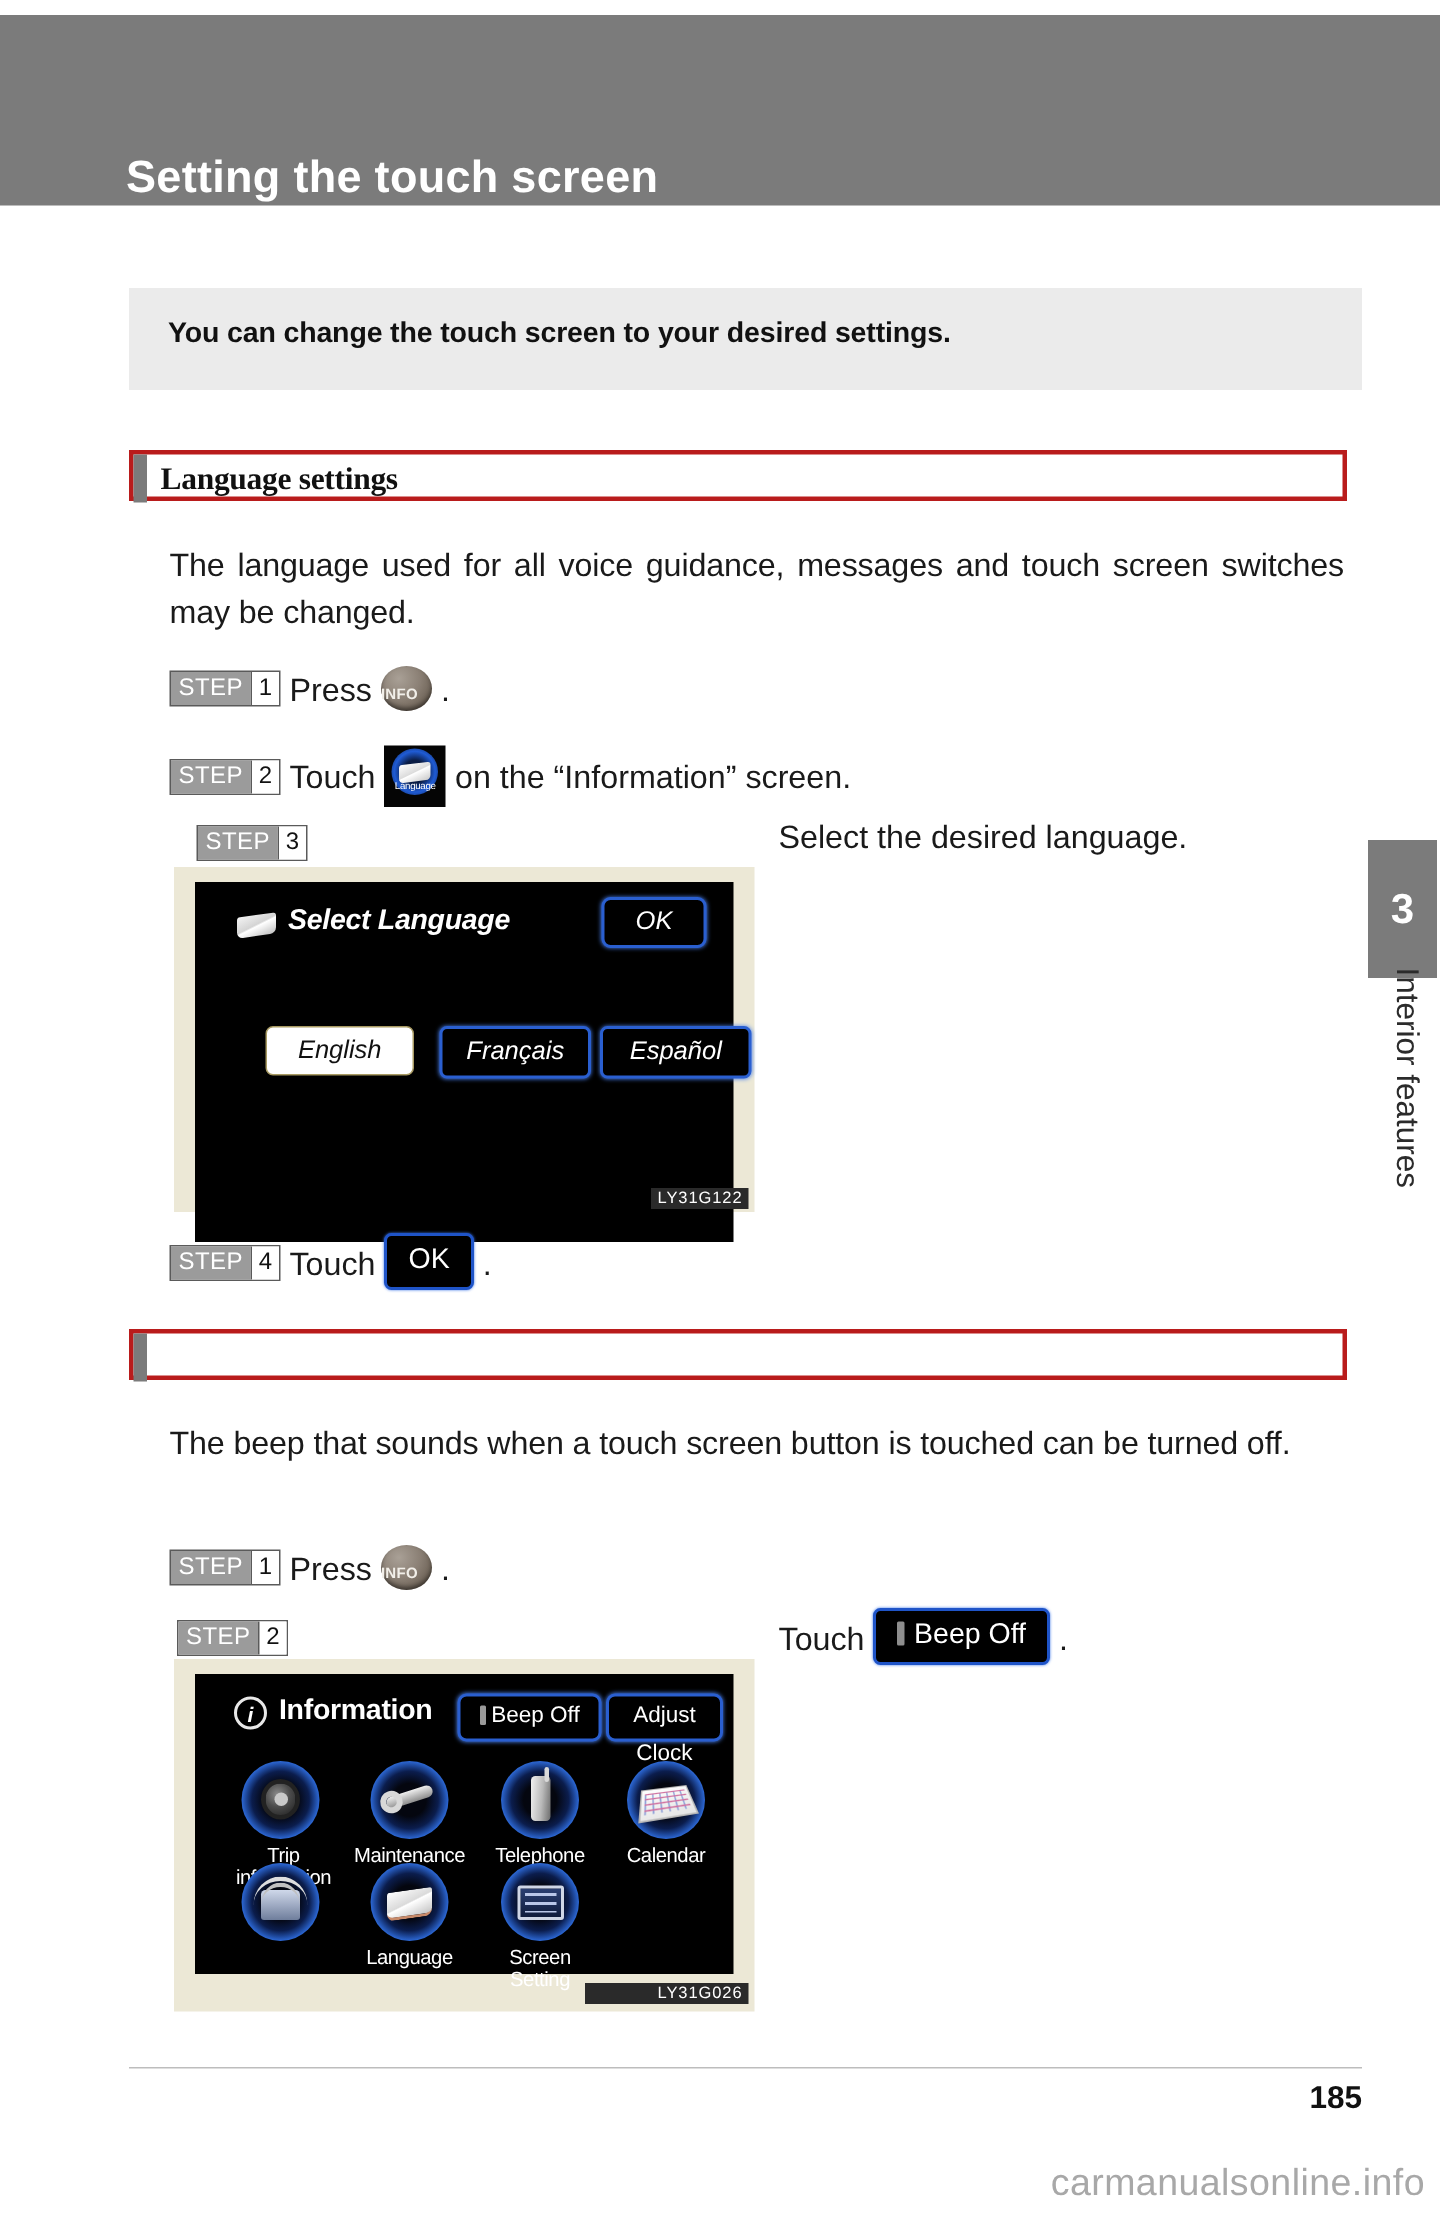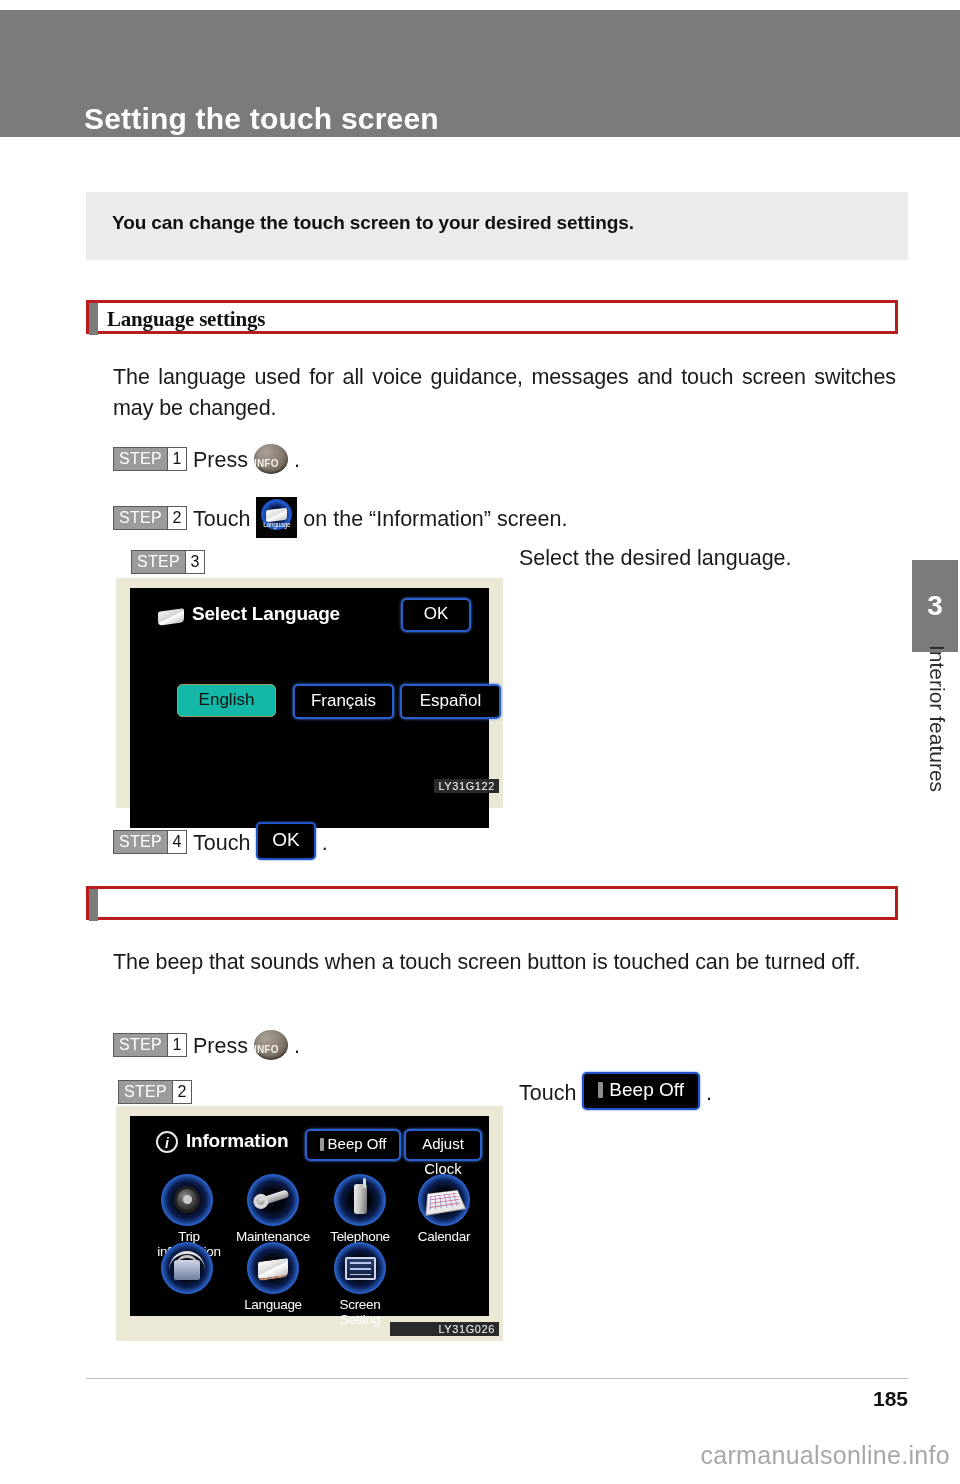--- a/index.html
+++ b/index.html
@@ -314,21 +314,21 @@
   }
   .lang-opt {
     position: absolute;
     height: 31px;
     line-height: 29px;
     text-align: center;
     font-size: 17px;
     border-radius: 5px;
   }
   .lang-opt.sel {
-    background: #14b8a6;
+    background: #ffffff;
     border: 1px solid #a89a62;
     color: #111111;
   }
   .lang-opt.unsel {
     background: #000000;
     border: 2px solid #2a5fd0;
     color: #ffffff;
     box-shadow: 0 0 3px #4a80ee;
     margin-left: 10px;
   }
@@ -545,30 +545,30 @@
   </span>
   <span class="word">on the “Information” screen.</span>
 </div>
 
 <div class="step-line" style="left:118px; top:549px;padding-left:13px;">
   <span class="step-badge"><span class="sw">STEP</span><span class="sn">3</span></span>
 </div>
 <div class="step-line" style="left:519px; top:545px; font-size:21.5px;">Select the desired language.</div>
 
 <div class="fig" style="left:116px; top:578px; width:387px; height:230px;">
-  <div class="fig-screen" style="left:14px; top:10px; width:359px; height:240px;">
+  <div class="fig-screen" style="left:14px; top:10px; width:359px; height:240px;font-style:italic;">
     <div class="sl-book"></div>
     <div class="sl-title">Select Language</div>
     <div class="sl-ok">OK</div>
 
     <div class="lang-opt sel" style="left:47px; top:96px; width:97px;">English</div>
     <div class="lang-opt unsel" style="left:153px; top:96px; width:97px;">Français</div>
     <div class="lang-opt unsel" style="left:260px; top:96px; width:97px;">Español</div>
   </div>
-  <div class="fig-code" style="right:4px; bottom:15px;">LY31G122</div>
+  <div class="fig-code" style="right:4px; bottom:2px;">LY31G122</div>
 </div>
 
 <div class="step-line" style="left:113px; top:824px;">
   <span class="step-badge"><span class="sw">STEP</span><span class="sn">4</span></span>
   <span class="word">Touch</span>
   <span class="tbtn">OK</span>
   <span class="word">.</span>
 </div>
 
 <div class="sec-head" style="top:886px;">

